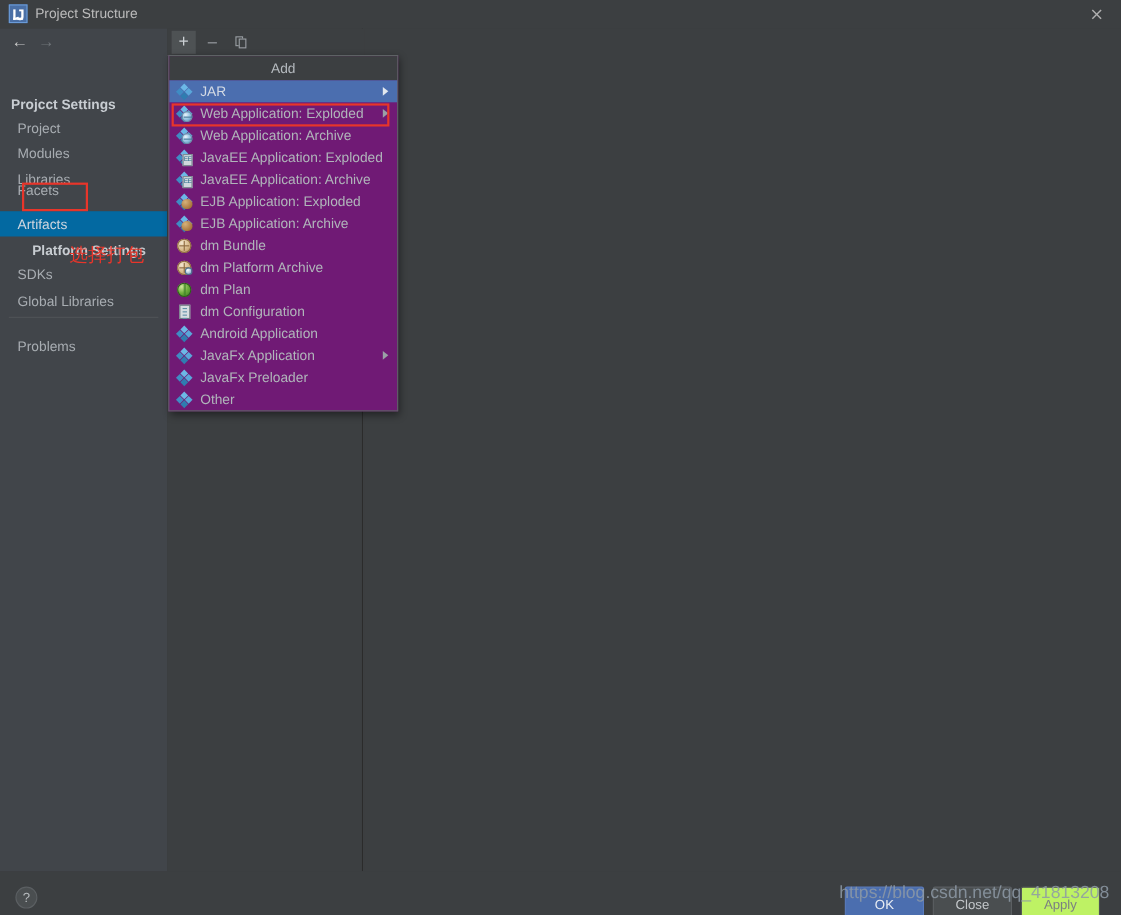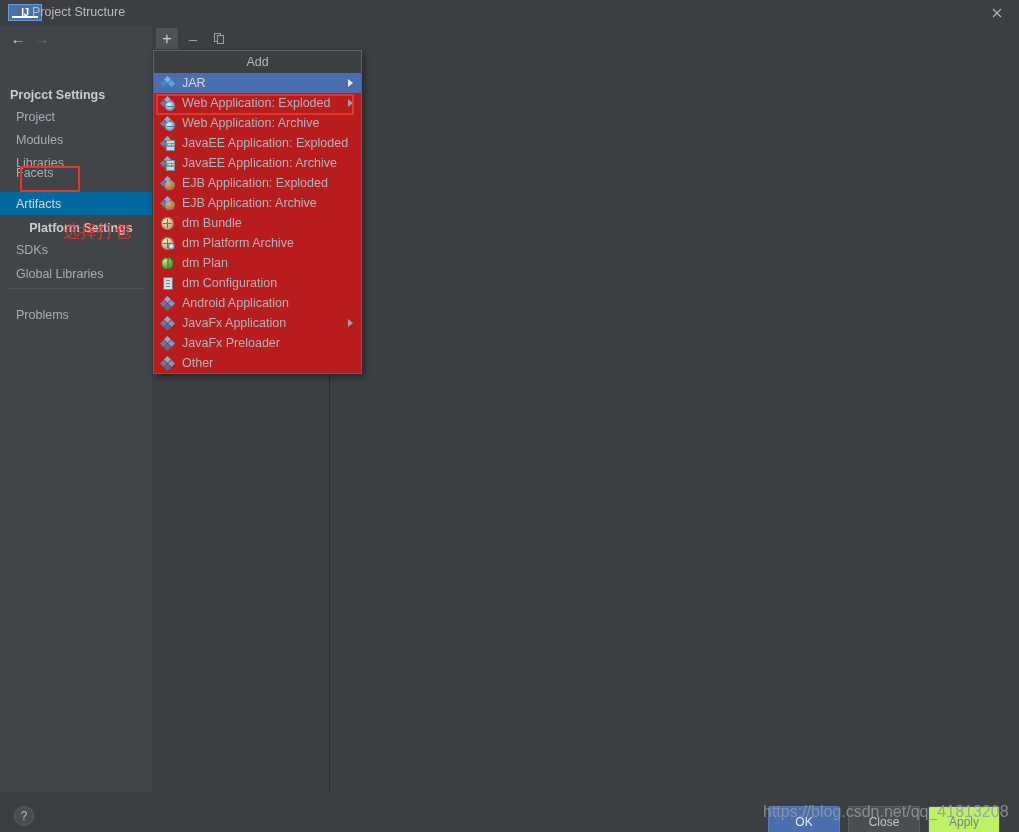--- a/index.html
+++ b/index.html
@@ -17,25 +17,25 @@
   }
 
   
   .titlebar {
     position: absolute; left: 0; top: 0; width: 1019px; height: 26px;
     background: #3c3f41;
     display: flex; align-items: center;
   }
   .app-logo {
     position: absolute; left: 8px; top: 4px;
-    width: 34px; height: 17px;
+    width: 17px; height: 17px;
     background: #4a6fa5;
     border: 1px solid #6a9bd8;
     display: flex; align-items: center; justify-content: center;
-    font-size: 10px; font-weight: bold; color: #ffffff;
+    font-size: 14px; font-weight: bold; color: #ffffff;
     letter-spacing: -0.5px;
     line-height: 1;
   }
   .app-logo .ij-underline {
     position: absolute; bottom: 2px; left: 3px; right: 3px;
     height: 2px; background: #ffffff;
   }
   .window-title {
     position: absolute; left: 32px; top: 5px;
     font-size: 12.5px; color: #bbbbbb;
@@ -126,21 +126,21 @@
   .right-panel {
     position: absolute; left: 331px; top: 26px;
     width: 688px; height: 766px;
     background: #3c3f41;
   }
 
   
   .popup {
     position: absolute; left: 153px; top: 50px;
     width: 209px;
-    background: #b91c1c;
+    background: #701a75;
     border: 1px solid #5e6265;
     box-shadow: 2px 3px 7px rgba(0,0,0,0.45);
     z-index: 40;
   }
   .popup-title {
     height: 22px;
     display: flex; align-items: center; justify-content: center;
     font-size: 12.5px; color: #b4b9be;
     background: #3c3f41;
   }

